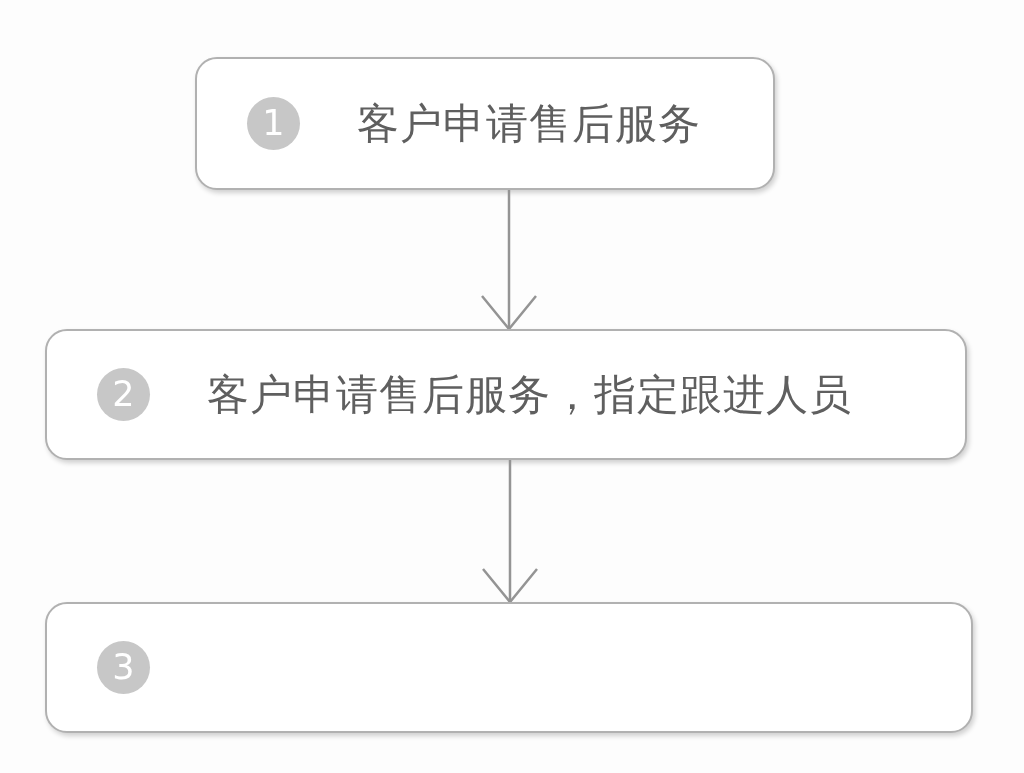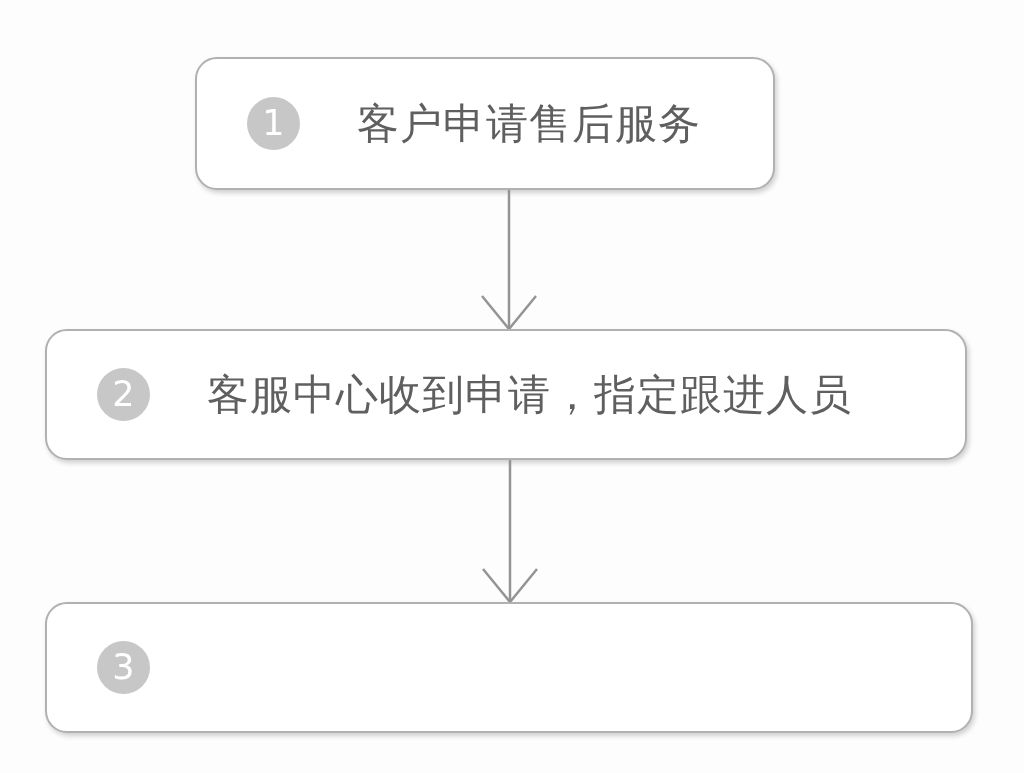--- a/index.html
+++ b/index.html
@@ -80,21 +80,21 @@
     <div class="step-label">客户申请售后服务</div>
   </div>
 
   <svg class="arrow-down arrow-1" width="100" height="140" viewBox="0 0 100 140">
     <line x1="50" y1="0" x2="50" y2="139"></line>
     <path d="M 23 106 L 50 139 L 77 106"></path>
   </svg>
 
   <div class="step-box box-2">
     <div class="step-badge">2</div>
-    <div class="step-label">客服中心收到申请，指定跟进人员</div>
+    <div class="step-label">客户申请售后服务，指定跟进人员</div>
   </div>
 
   <svg class="arrow-down arrow-2" width="100" height="143" viewBox="0 0 100 143">
     <line x1="50" y1="0" x2="50" y2="142"></line>
     <path d="M 23 109 L 50 142 L 77 109"></path>
   </svg>
 
   <div class="step-box box-3">
     <div class="step-badge">3</div>
   </div>

